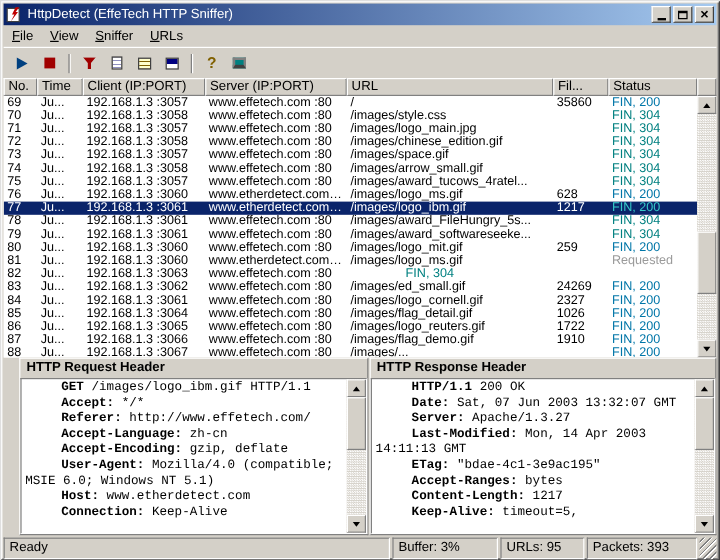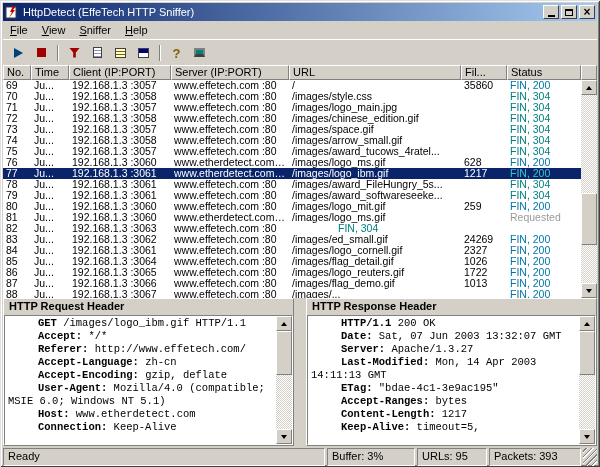--- a/index.html
+++ b/index.html
@@ -85,21 +85,21 @@
     border-right:3px solid transparent; border-bottom:4px solid #000; }
   .arr-down { width:0; height:0; border-left:3px solid transparent;
     border-right:3px solid transparent; border-top:4px solid #000; }
   .sb-track { flex:1; position:relative; }
   .sb-thumb { position:absolute; left:0; right:0; background:#d4d0c8;
     border:1px solid; border-color:#fff #808080 #808080 #fff; }
   .thumb-mid { top:52%; height:28%; }
   .thumb-top { top:0; height:45%; }
 
   
-  .panels { height:148px; display:flex; gap:12px; margin-top:0; }
+  .panels { height:148px; display:flex; gap:1px; margin-top:0;margin-left:13px; }
   .panel { border:1px solid; border-color:#fff #808080 #808080 #fff;
     display:flex; flex-direction:column; background:#d4d0c8; }
   .panel-req { width:291px; flex:none; }
   .panel-resp { flex:1; }
   .panel-title { height:16px; font-size:11px; font-weight:bold;
     padding:1px 5px; flex:none; }
   .panel-body { flex:1; background:#fff; border:1px solid;
     border-color:#808080 #fff #fff #808080; display:flex; overflow:hidden; }
   .panel-content { flex:1; padding:1px 3px; overflow:hidden;
     font-family:"Liberation Mono","DejaVu Sans Mono",monospace;
@@ -136,21 +136,21 @@
       </span>
     <span class="tb-ctl">
         <span class="gl-close">×</span>
       </span>
   </div>
 
   <div class="menubar">
     <span class="menu-item">File</span>
     <span class="menu-item">View</span>
     <span class="menu-item">Sniffer</span>
-    <span class="menu-item">Help</span>
+    <span class="menu-item">URLs</span>
   </div>
 
   <div class="toolbar">
     <span class="tbtn">
         <span class="ic-play"></span>
       </span>
     <span class="tbtn">
         <span class="ic-stop"></span>
       </span>
     <span class="tb-sep"></span>
@@ -348,21 +348,21 @@
             <span class="tcell c-url">/images/logo_reuters.gif</span>
             <span class="tcell c-file">1722</span>
             <span class="tcell c-status st-200">FIN, 200</span>
           </div>
           <div class="trow">
             <span class="tcell c-no">87</span>
             <span class="tcell c-time">Ju...</span>
             <span class="tcell c-client">192.168.1.3 :3066</span>
             <span class="tcell c-server">www.effetech.com :80</span>
             <span class="tcell c-url">/images/flag_demo.gif</span>
-            <span class="tcell c-file">1013</span>
+            <span class="tcell c-file">1910</span>
             <span class="tcell c-status st-200">FIN, 200</span>
           </div>
           <div class="trow">
             <span class="tcell c-no">88</span>
             <span class="tcell c-time">Ju...</span>
             <span class="tcell c-client">192.168.1.3 :3067</span>
             <span class="tcell c-server">www.effetech.com :80</span>
             <span class="tcell c-url">/images/...</span>
             <span class="tcell c-file"></span>
             <span class="tcell c-status st-200">FIN, 200</span>

